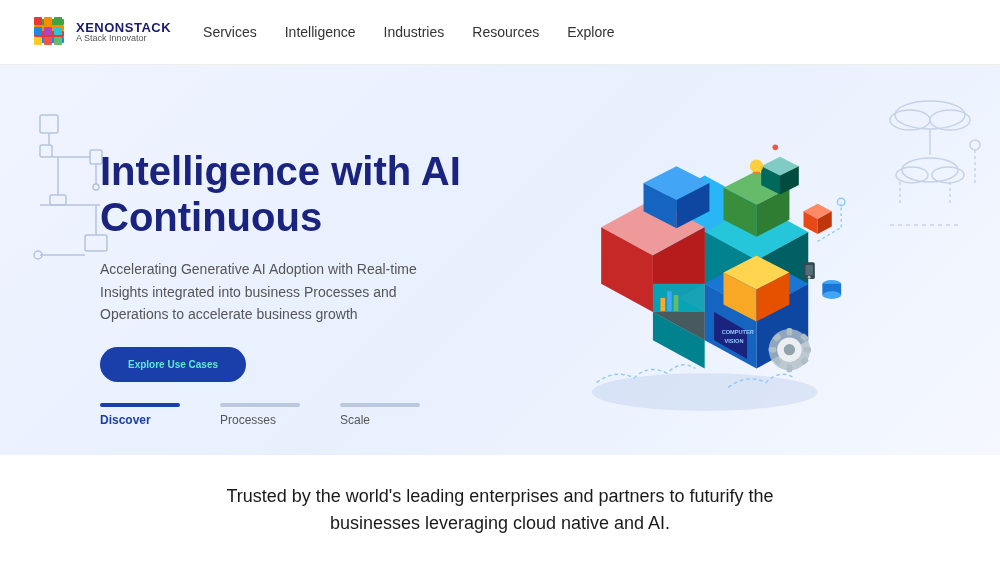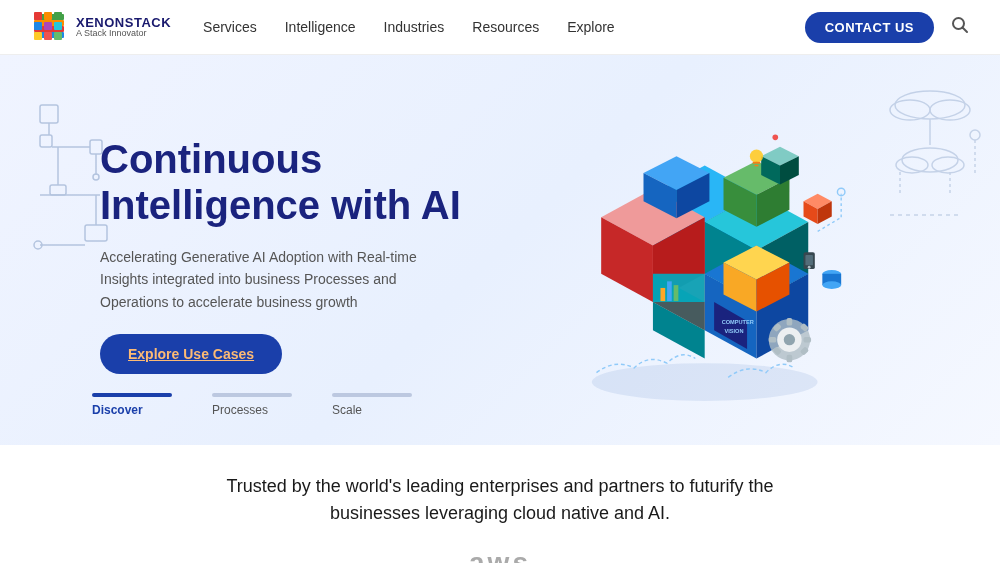--- a/index.html
+++ b/index.html
@@ -4,21 +4,21 @@
   <style>
     * { margin: 0; padding: 0; box-sizing: border-box; }
     body { font-family: 'Segoe UI', Arial, sans-serif; background: #fff; width: 1000px; height: 563px; overflow: hidden; }
 
     
     .navbar {
       display: flex;
       align-items: center;
       justify-content: space-between;
       padding: 0 30px;
-      height: 55px;
+      height: 65px;
       background: #fff;
       border-bottom: 1px solid #eee;
       position: relative;
       z-index: 10;
     }
     .nav-left { display: flex; align-items: center; gap: 32px; }
     .logo-area { display: flex; align-items: center; gap: 8px; }
     .logo-icon { width: 38px; height: 38px; }
     .logo-text { display: flex; flex-direction: column; line-height: 1; }
     .logo-main { font-size: 13px; font-weight: 800; color: #1a1a6e; letter-spacing: 0.5px; }
@@ -78,35 +78,34 @@
     }
     .hero-desc {
       font-size: 14px;
       color: #555;
       line-height: 1.6;
       max-width: 320px;
       margin-bottom: 21px;
     }
     .explore-btn {
       background: #1a3faa;
-      color: #fdba74;
+      color: #5eead4;
       border: none;
       border-radius: 25px;
       padding: 12px 28px;
-      font-size: 14px;
+      font-size: 10px;
       font-weight: 600;
       cursor: pointer;
-      text-decoration: underline;
     }
 
     
     .hero-tabs {
       position: absolute;
       bottom: 28px;
-      left: 92px;
+      left: 100px;
       display: flex;
       gap: 40px;
       align-items: flex-end;
     }
     .hero-tab { display: flex; flex-direction: column; align-items: flex-start; gap: 6px; cursor: pointer; }
     .tab-bar { height: 4px; border-radius: 2px; }
     .tab-bar.active { width: 80px; background: #1a3faa; }
     .tab-bar.inactive { width: 80px; background: #bcc8e0; }
     .tab-label { font-size: 12px; color: #555; }
     .tab-label.active { color: #1a3faa; font-weight: 600; }
@@ -182,29 +181,20 @@
         <span class="logo-sub">A Stack Innovator</span>
       </div>
     </div>
     <div class="nav-links">
       <a class="nav-link">Services</a>
       <a class="nav-link">Intelligence</a>
       <a class="nav-link">Industries</a>
       <a class="nav-link">Resources</a>
       <a class="nav-link">Explore</a>
     </div>
-  </div>
-  <div class="nav-right">
-    <button class="contact-btn">CONTACT US</button>
-    <span class="search-icon">
-      <svg width="20" height="20" viewBox="0 0 20 20" fill="none" xmlns="http://www.w3.org/2000/svg">
-        <circle cx="8.5" cy="8.5" r="5.5" stroke="#555" stroke-width="2"></circle>
-        <line x1="12.5" y1="12.5" x2="17" y2="17" stroke="#555" stroke-width="2" stroke-linecap="round"></line>
-      </svg>
-    </span>
   </div>
 </nav>
 
 <section class="hero">
 
   <div class="deco-left">
     <svg class="circuit-svg" viewBox="0 0 110 220" xmlns="http://www.w3.org/2000/svg">
       <rect x="20" y="20" width="18" height="18" rx="2" fill="none" stroke="#4a6fa5" stroke-width="1.5"></rect>
       <rect x="20" y="50" width="12" height="12" rx="2" fill="none" stroke="#4a6fa5" stroke-width="1.5"></rect>
       <line x1="29" y1="38" x2="29" y2="50" stroke="#4a6fa5" stroke-width="1.5"></line>
@@ -235,22 +225,22 @@
       <line x1="40" y1="97" x2="40" y2="120" stroke="#4a6fa5" stroke-width="1.5" stroke-dasharray="3,3"></line>
       <line x1="90" y1="97" x2="90" y2="120" stroke="#4a6fa5" stroke-width="1.5" stroke-dasharray="3,3"></line>
       <line x1="30" y1="140" x2="100" y2="140" stroke="#4a6fa5" stroke-width="1.5" stroke-dasharray="4,4"></line>
       <circle cx="115" cy="60" r="5" fill="none" stroke="#4a6fa5" stroke-width="1.5"></circle>
       <line x1="115" y1="65" x2="115" y2="100" stroke="#4a6fa5" stroke-width="1.5" stroke-dasharray="3,3"></line>
     </svg>
   </div>
 
   <div class="hero-content">
     <h1 class="hero-title">
+      <span style="display:block;">Intelligence with AI</span>
       <span style="display:block;">Continuous</span>
-      <span style="display:block;">Intelligence with AI</span>
     </h1>
     <p class="hero-desc">Accelerating Generative AI Adoption with Real-time Insights integrated into business Processes and Operations to accelerate business growth</p>
     <button class="explore-btn">Explore Use Cases</button>
   </div>
 
   <div class="hero-illustration">
     <div class="iso-container">
       <svg class="iso-svg" viewBox="0 0 340 310" xmlns="http://www.w3.org/2000/svg">
 
         <ellipse cx="175" cy="290" rx="120" ry="20" fill="rgba(100,140,200,0.15)"></ellipse>

